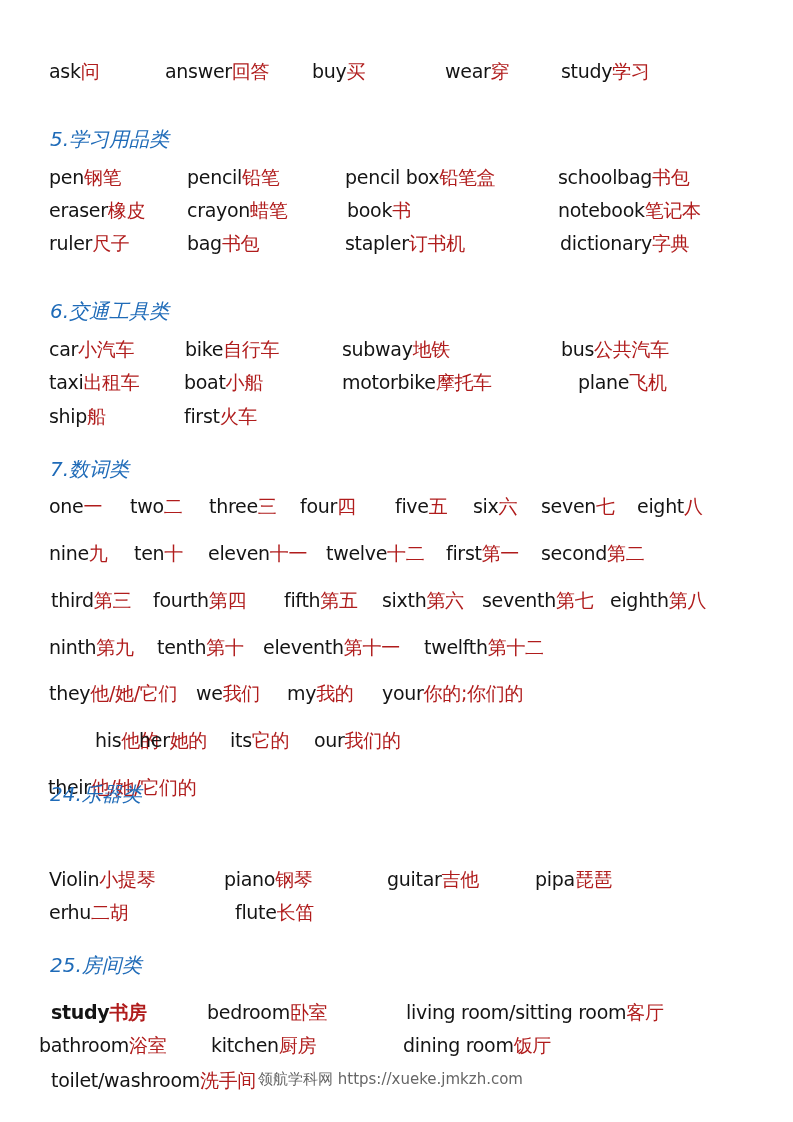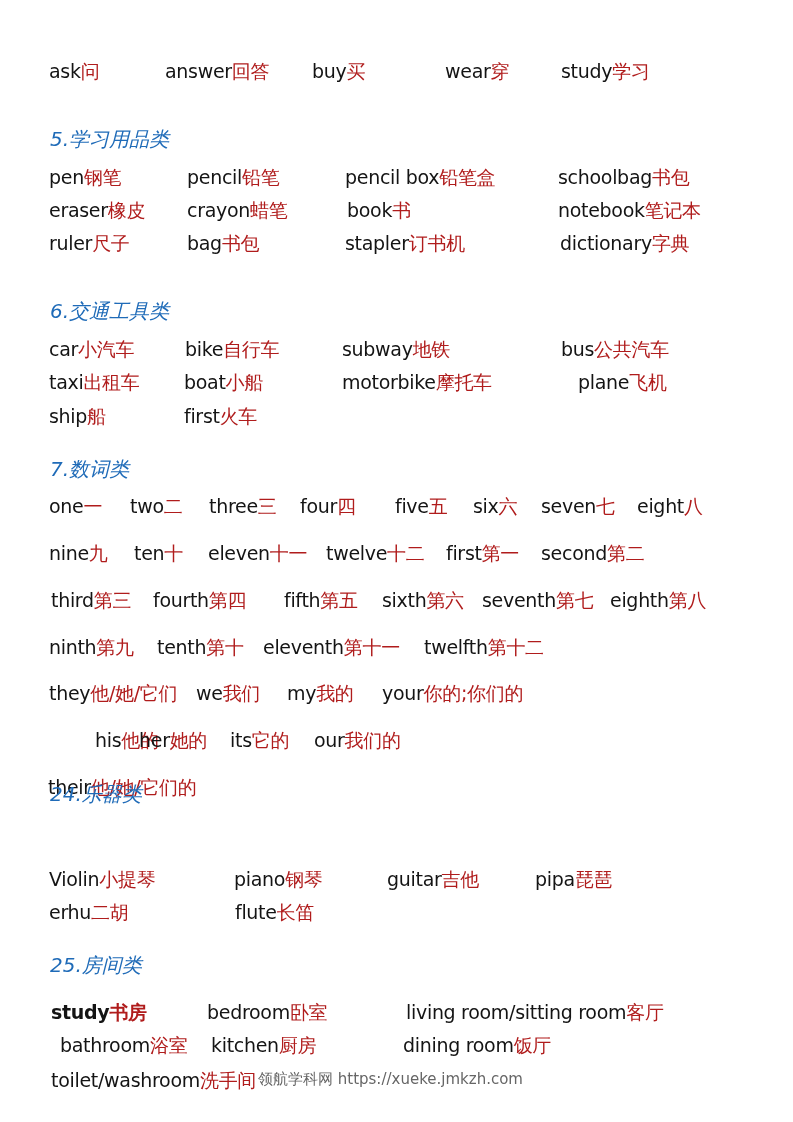--- a/index.html
+++ b/index.html
@@ -106,37 +106,37 @@
   <span class="item" style="left:230px;"><span class="en">its</span><span class="zh">它的</span></span>
   <span class="item" style="left:314px;"><span class="en">our</span><span class="zh">我们的</span></span>
 </div>
 <div class="row" style="top:773px;">
   <span class="item" style="left:48px;"><span class="en">their</span><span class="zh">他/她/它们的</span></span>
 </div>
 
 <div class="heading" style="top:778px;">24.乐器类</div>
 <div class="row" style="top:865px;">
   <span class="item" style="left:49px;"><span class="en">Violin</span><span class="zh">小提琴</span></span>
-  <span class="item" style="left:234px;"><span class="en">piano</span><span class="zh">钢琴</span></span>
+  <span class="item" style="left:224px;"><span class="en">piano</span><span class="zh">钢琴</span></span>
   <span class="item" style="left:387px;"><span class="en">guitar</span><span class="zh">吉他</span></span>
   <span class="item" style="left:535px;"><span class="en">pipa</span><span class="zh">琵琶</span></span>
 </div>
 <div class="row" style="top:898px;">
   <span class="item" style="left:49px;"><span class="en">erhu</span><span class="zh">二胡</span></span>
   <span class="item" style="left:235px;"><span class="en">flute</span><span class="zh">长笛</span></span>
 </div>
 
 <div class="heading" style="top:949px;">25.房间类</div>
 <div class="row" style="top:998px;">
   <span class="item" style="left:51px;font-weight:bold;"><span class="en">study</span><span class="zh">书房</span></span>
   <span class="item" style="left:207px;"><span class="en">bedroom</span><span class="zh">卧室</span></span>
   <span class="item" style="left:406px;"><span class="en">living room/sitting room</span><span class="zh">客厅</span></span>
 </div>
 <div class="row" style="top:1031px;">
-  <span class="item" style="left:60px;text-align:right;"><span class="en">bathroom</span><span class="zh">浴室</span></span>
+  <span class="item" style="left:39px;text-align:right;"><span class="en">bathroom</span><span class="zh">浴室</span></span>
   <span class="item" style="left:211px;"><span class="en">kitchen</span><span class="zh">厨房</span></span>
   <span class="item" style="left:403px;"><span class="en">dining room</span><span class="zh">饭厅</span></span>
 </div>
 <div class="row" style="top:1066px;">
   <span class="item" style="left:51px;"><span class="en">toilet/washroom</span><span class="zh">洗手间</span></span>
 </div>
 
 <div class="watermark">领航学科网 https://xueke.jmkzh.com</div>
 
 </body></html>

